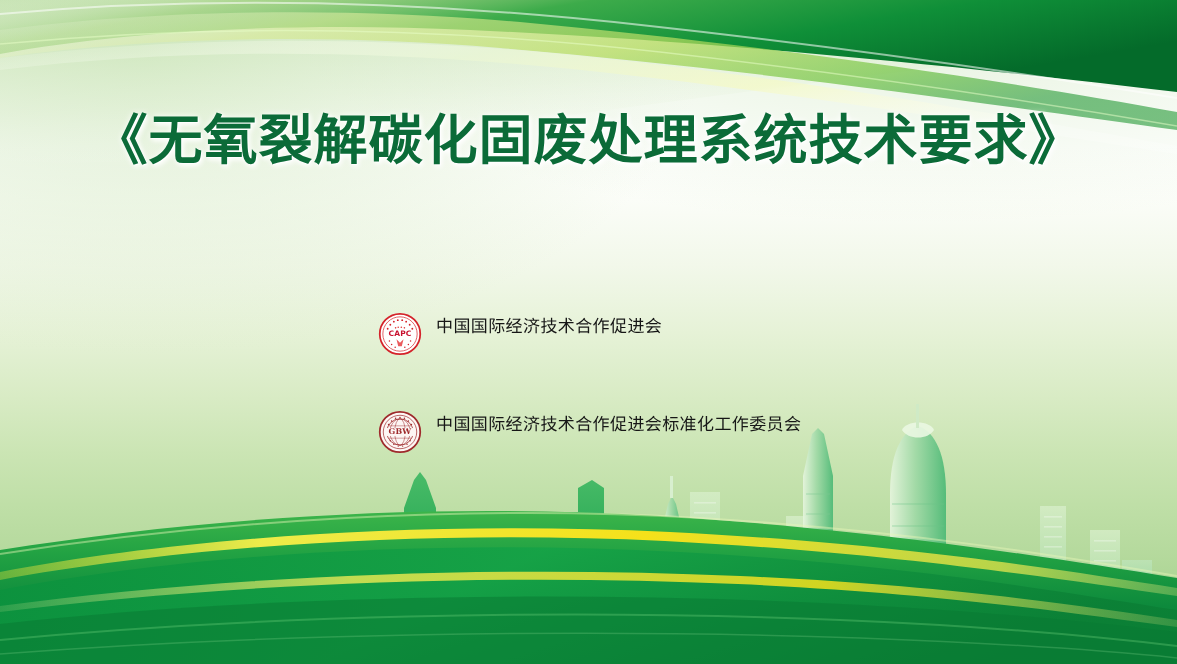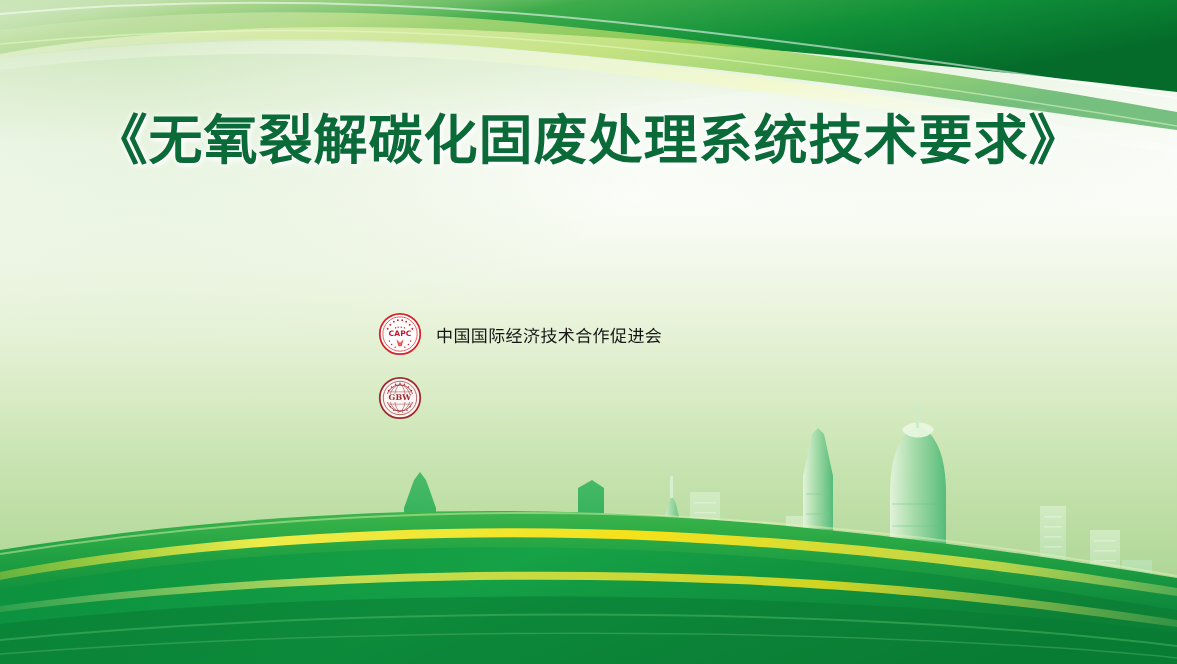--- a/index.html
+++ b/index.html
@@ -103,25 +103,24 @@
     text-shadow:
       0 0 6px rgba(255,255,255,0.95),
       2px 3px 5px rgba(255,255,255,0.9);
     white-space: nowrap;
   }
 
   
   .org-row {
     position: absolute;
     display: flex;
-    align-items: center;
     gap: 14px;
   }
   .org-row-1 { left: 378px; top: 312px; }
-  .org-row-2 { left: 378px; top: 376px; }
+  .org-row-2 { left: 378px; top: 410px; }
 
   .org-seal { width: 44px; height: 44px; flex: 0 0 44px; display:block; }
 
   .org-label {
     font-size: 17px;
     font-weight: normal;
     color: #161616;
     letter-spacing: 0.4px;
     white-space: nowrap;
     font-family: "DejaVu Sans", "Liberation Sans", sans-serif;
@@ -421,16 +420,17 @@
 
         <g fill="#9e2a2b">
           <circle cx="28" cy="70" r="1.6"></circle>
             <circle cx="36" cy="78" r="1.6"></circle>
           <circle cx="46" cy="82" r="1.6"></circle>
             <circle cx="56" cy="82" r="1.6"></circle>
           <circle cx="66" cy="78" r="1.6"></circle>
             <circle cx="73" cy="70" r="1.6"></circle>
         </g>
       </svg>
+      <span class="org-label">中国国际经济技术合作促进会标准化工作委员会</span>
     </div>
 
   </div>
 </div>
 
 </body></html>

